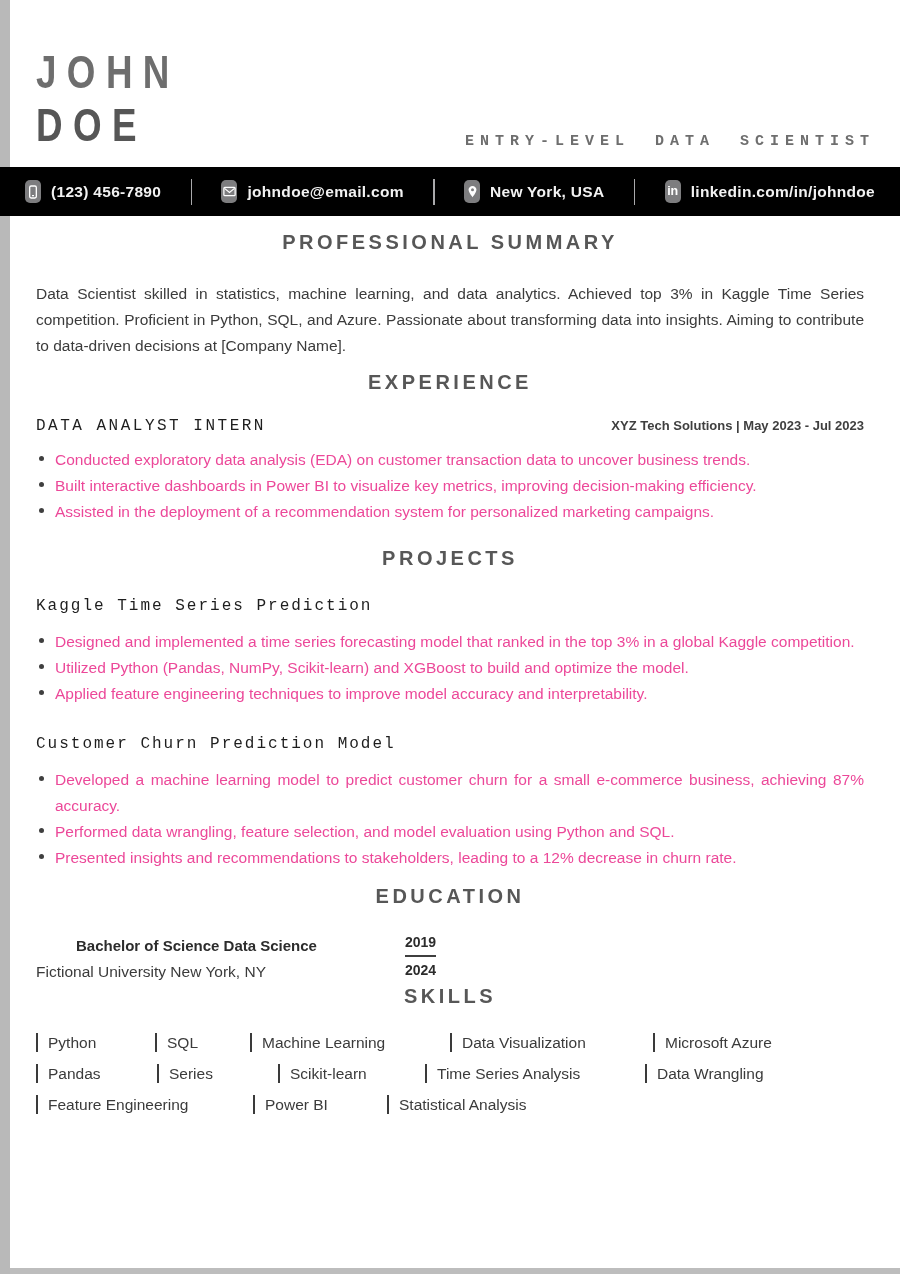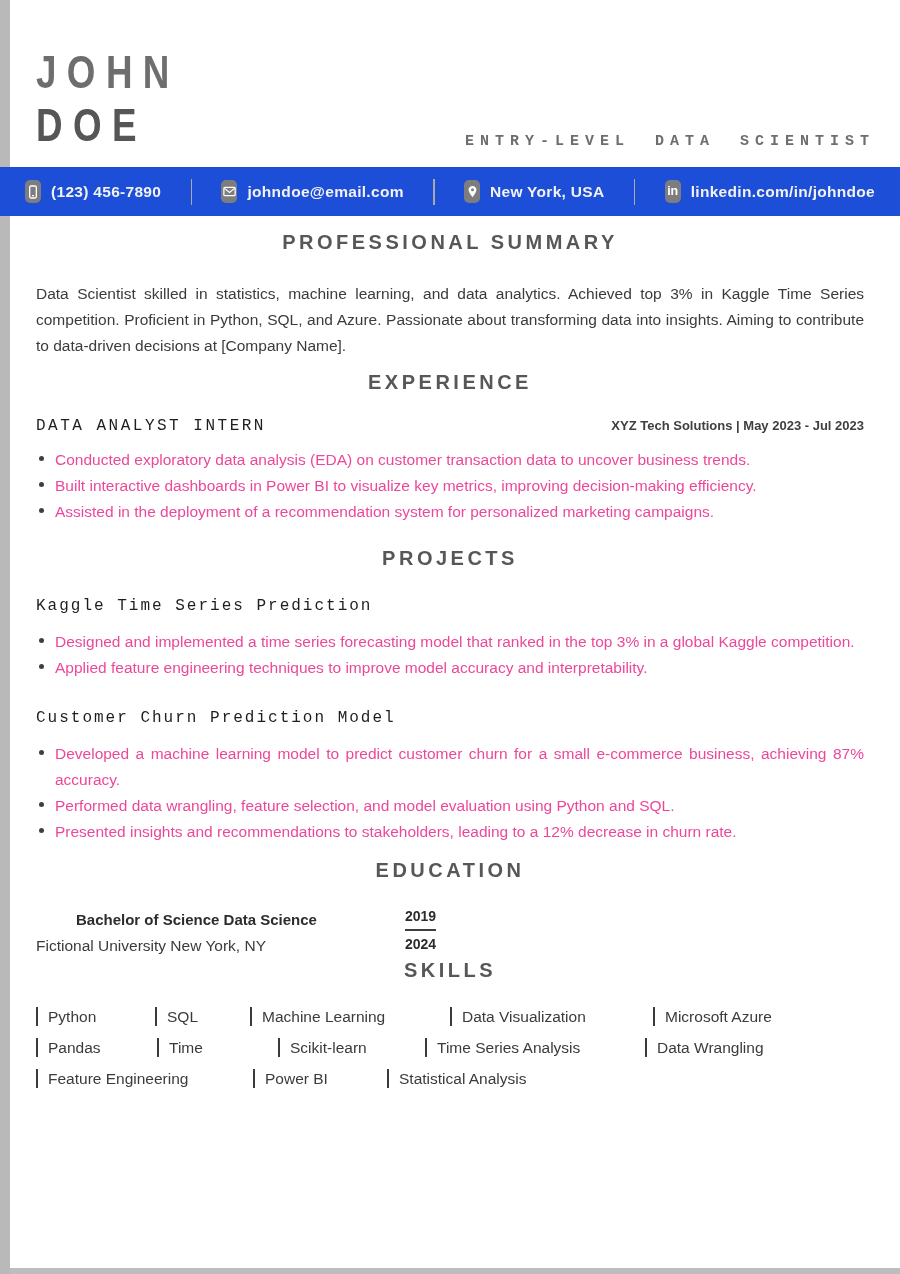--- a/index.html
+++ b/index.html
@@ -31,21 +31,21 @@
   .headline {
     position:absolute; right:25px; bottom:17px;
     font-family:"Liberation Mono", monospace;
     font-size:15px; font-weight:700;
     color:#6e6e6e; letter-spacing:6px; word-spacing:10px;
     white-space:nowrap;
   }
 
   
   .contact-bar {
-    height:49px; background:#1d4ed8;
+    height:49px; background:#000000;
     display:flex; align-items:center; justify-content:space-between;
     padding:12px 25px; position:relative; z-index:6;
   }
   .contact-item { display:flex; align-items:center; gap:10px; }
   .contact-text { color:#f2f2f2; font-size:15.5px; font-weight:700; letter-spacing:0.3px; white-space:nowrap; }
   .chip {
     width:16px; height:23px; border-radius:5px;
     background:#7d7d7f; display:flex; align-items:center; justify-content:center;
     flex:0 0 auto;
   }
@@ -182,20 +182,21 @@
     <li>Conducted exploratory data analysis (EDA) on customer transaction data to uncover business trends.</li>
     <li>Built interactive dashboards in Power BI to visualize key metrics, improving decision-making efficiency.</li>
     <li>Assisted in the deployment of a recommendation system for personalized marketing campaigns.</li>
   </ul>
 
   <h2 class="section-heading h-projects">PROJECTS</h2>
 
   <div class="mono-title project-title">Kaggle Time Series Prediction</div>
   <ul class="bullets proj-bullets">
     <li>Designed and implemented a time series forecasting model that ranked in the top 3% in a global Kaggle competition.</li>
+    <li>Utilized Python (Pandas, NumPy, Scikit-learn) and XGBoost to build and optimize the model.</li>
     <li>Applied feature engineering techniques to improve model accuracy and interpretability.</li>
   </ul>
 
   <div class="mono-title project-title">Customer Churn Prediction Model</div>
   <ul class="bullets proj-bullets">
     <li>Developed a machine learning model to predict customer churn for a small e-commerce business, achieving 87% accuracy.</li>
     <li>Performed data wrangling, feature selection, and model evaluation using Python and SQL.</li>
     <li>Presented insights and recommendations to stakeholders, leading to a 12% decrease in churn rate.</li>
   </ul>
 
@@ -215,21 +216,21 @@
   <div class="skills-rows">
     <div class="skill-row">
       <span class="skill" style="left:0px"><i class="skill-bar"></i><span>Python</span></span>
       <span class="skill" style="left:119px"><i class="skill-bar"></i><span>SQL</span></span>
       <span class="skill" style="left:214px"><i class="skill-bar"></i><span>Machine Learning</span></span>
       <span class="skill" style="left:414px"><i class="skill-bar"></i><span>Data Visualization</span></span>
       <span class="skill" style="left:617px"><i class="skill-bar"></i><span>Microsoft Azure</span></span>
     </div>
     <div class="skill-row">
       <span class="skill" style="left:0px"><i class="skill-bar"></i><span>Pandas</span></span>
-      <span class="skill" style="left:121px"><i class="skill-bar"></i><span>Time</span></span>
+      <span class="skill" style="left:121px"><i class="skill-bar"></i><span>Series</span></span>
       <span class="skill" style="left:242px"><i class="skill-bar"></i><span>Scikit-learn</span></span>
       <span class="skill" style="left:389px"><i class="skill-bar"></i><span>Time Series Analysis</span></span>
       <span class="skill" style="left:609px"><i class="skill-bar"></i><span>Data Wrangling</span></span>
     </div>
     <div class="skill-row">
       <span class="skill" style="left:0px"><i class="skill-bar"></i><span>Feature Engineering</span></span>
       <span class="skill" style="left:217px"><i class="skill-bar"></i><span>Power BI</span></span>
       <span class="skill" style="left:351px"><i class="skill-bar"></i><span>Statistical Analysis</span></span>
     </div>
   </div>

